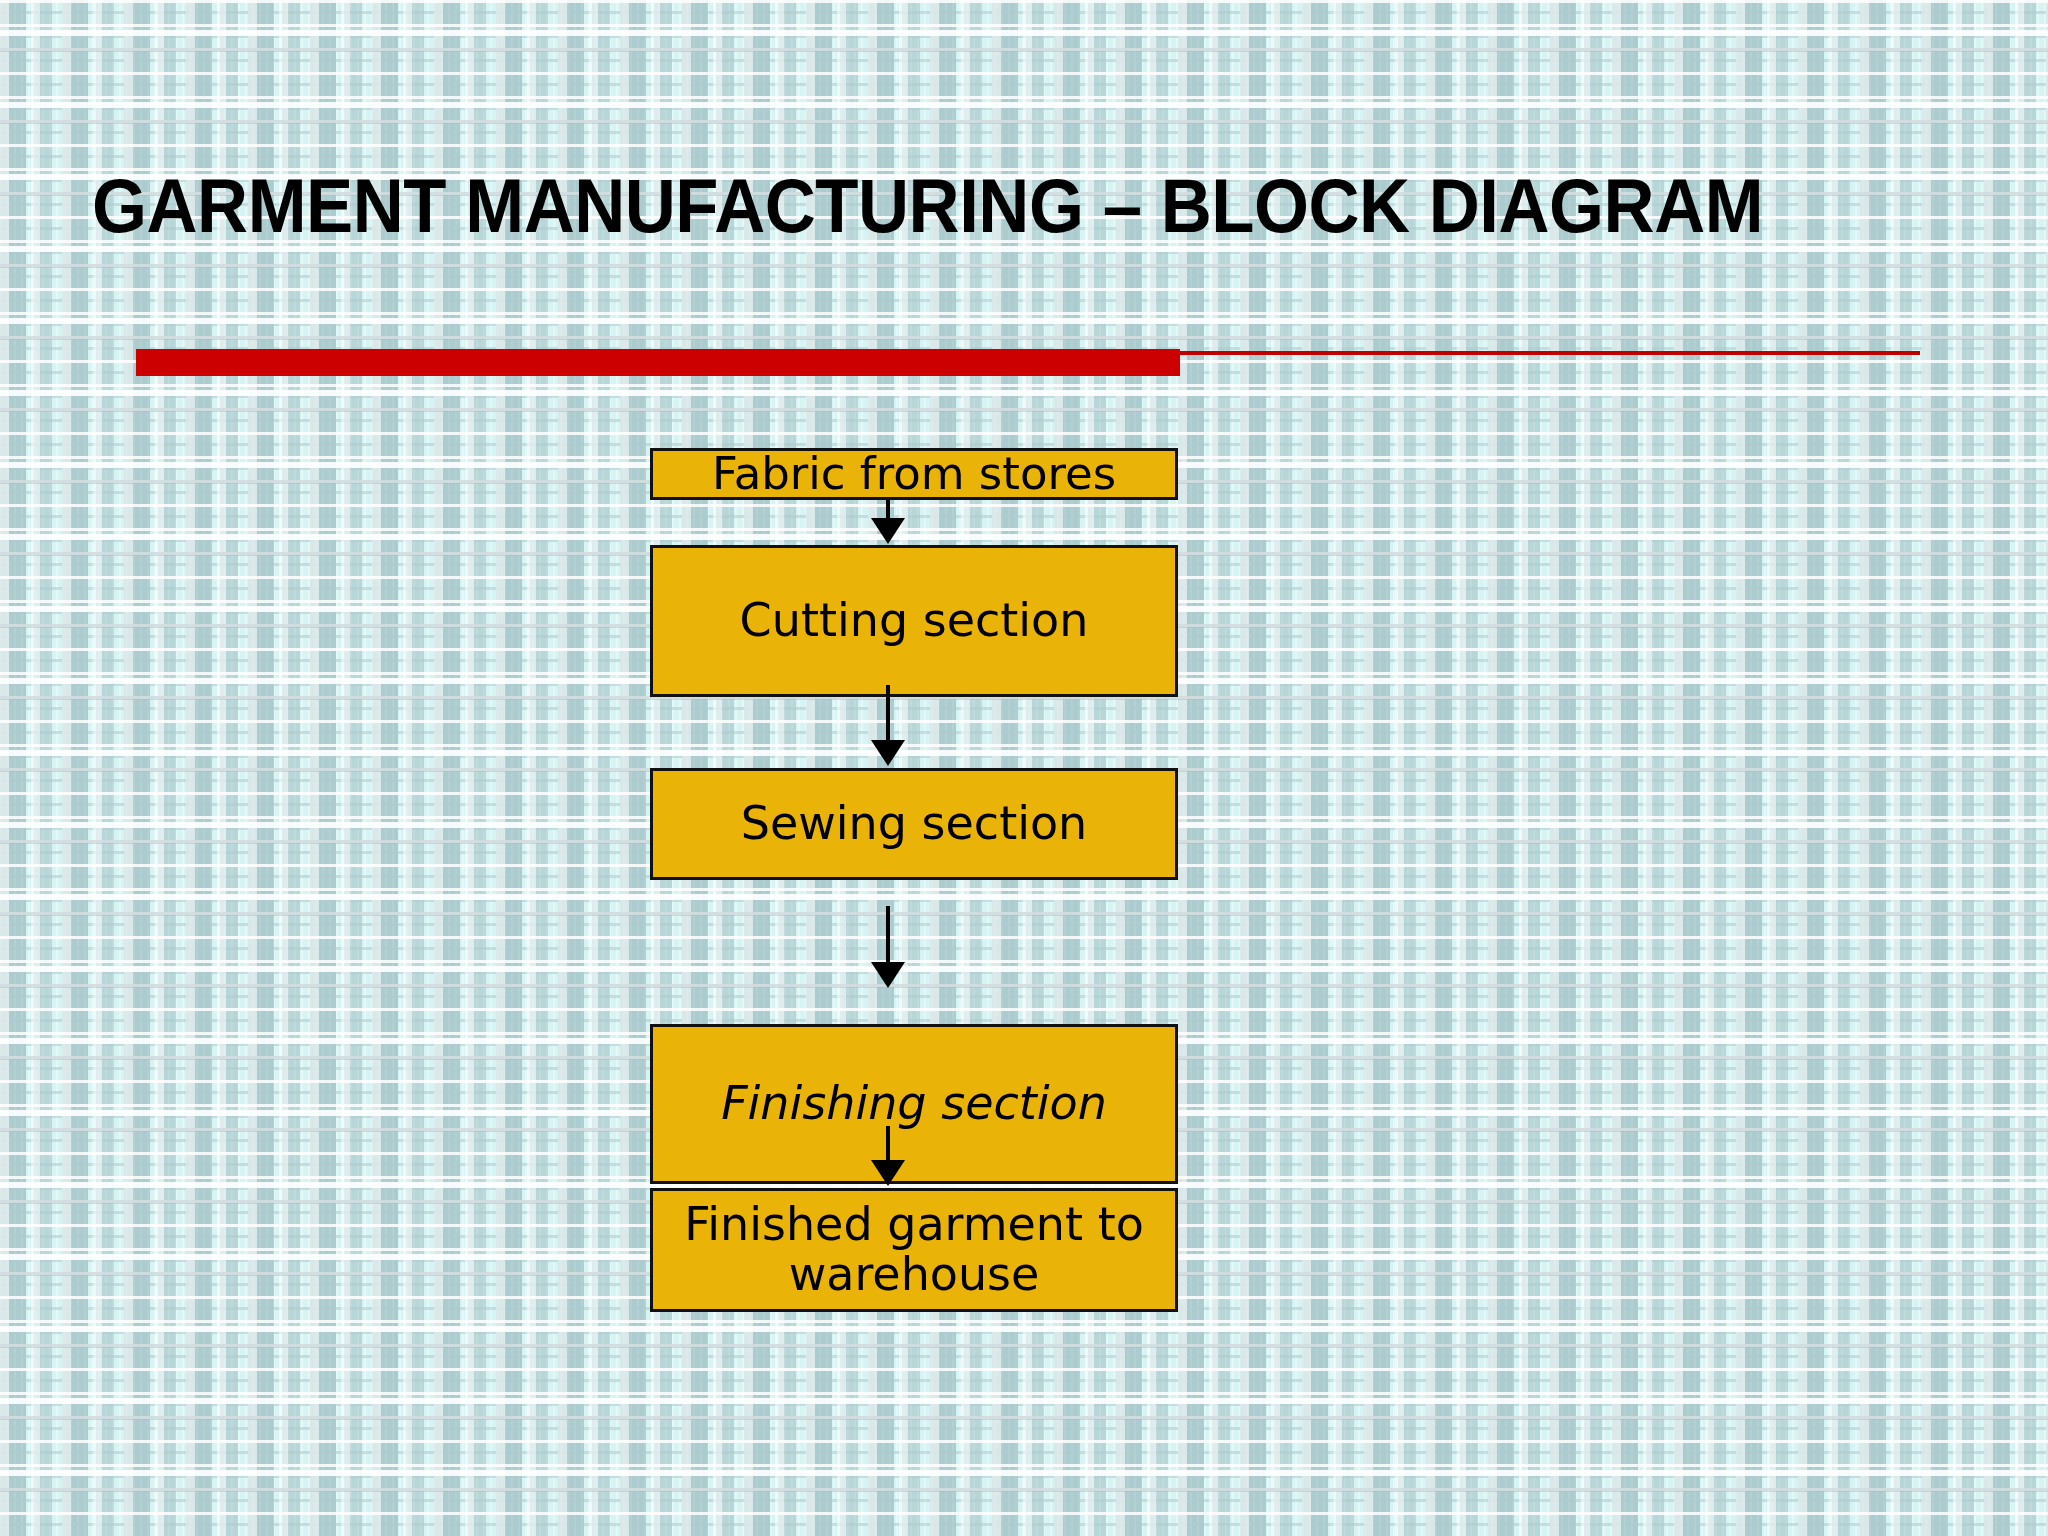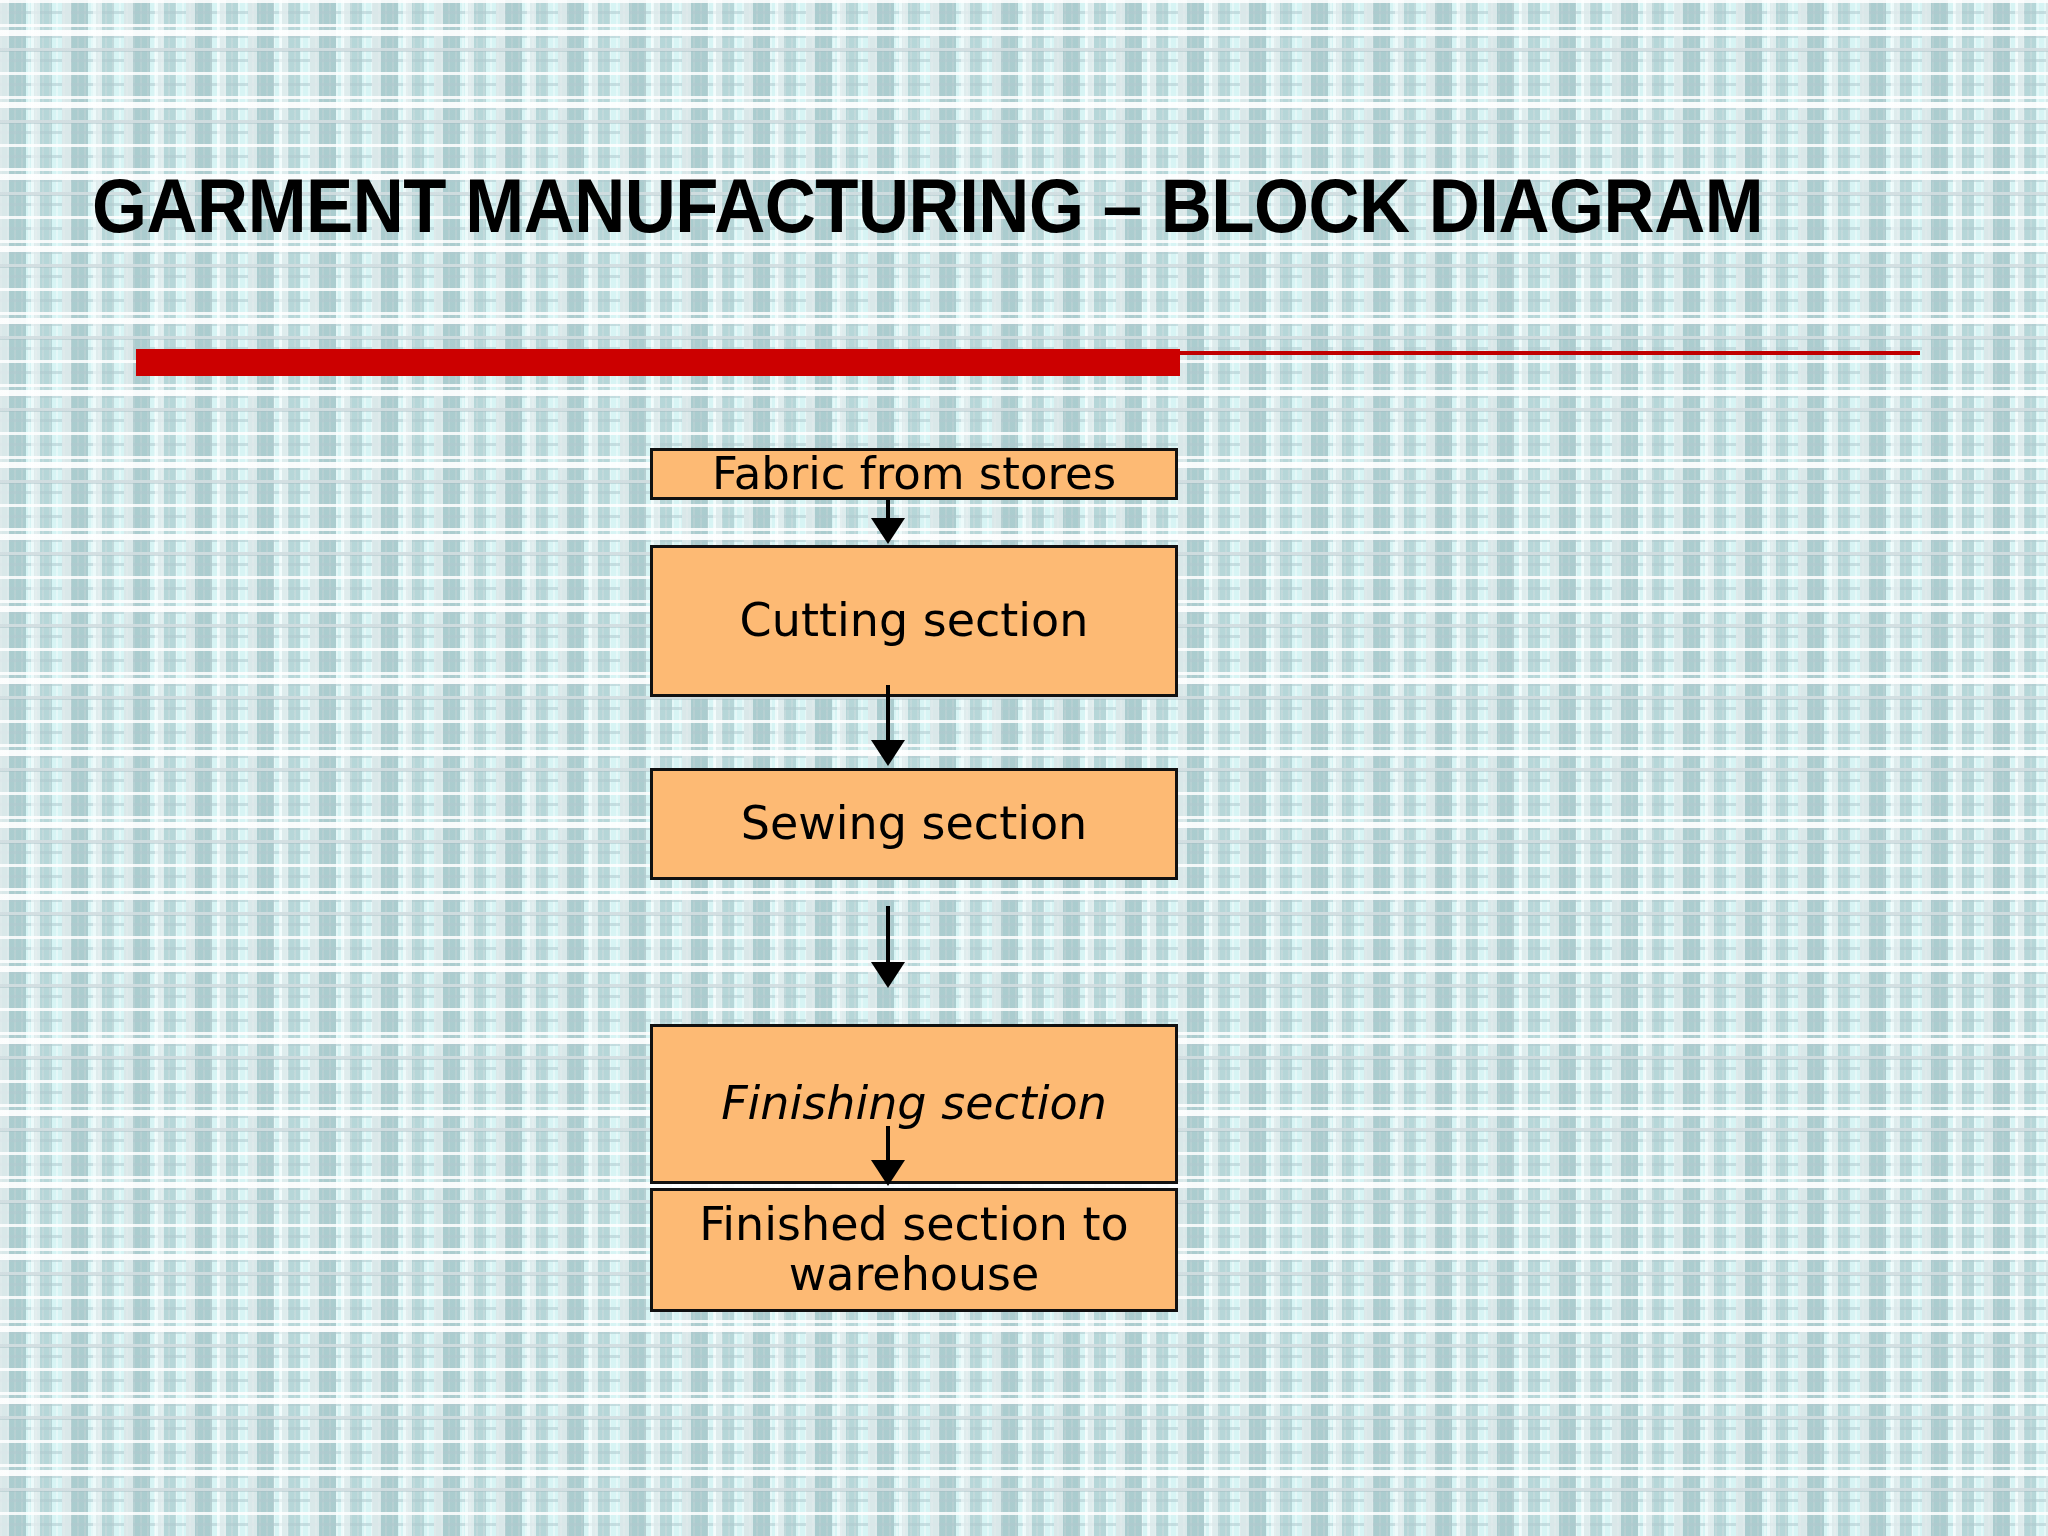--- a/index.html
+++ b/index.html
@@ -128,21 +128,21 @@
     top: 0;
     width: 2048px;
     height: 1536px;
     pointer-events: none;
   }
 
   .node {
     position: absolute;
     left: 650px;
     width: 528px;
-    background: #fdba74;
+    background: #eab308;
     border: 3px solid #111111;
     display: flex;
     align-items: center;
     justify-content: center;
     text-align: center;
     color: #000000;
     font-family: "DejaVu Sans", sans-serif;
     font-size: 46px;
     line-height: 1.08;
     pointer-events: auto;
@@ -214,16 +214,16 @@
   <div class="arrowhead" id="arrow-3"></div>
 
   <div class="node" id="node-finishing">
     <span>Finishing section</span>
   </div>
 
   <div class="connector" id="conn-4"></div>
   <div class="arrowhead" id="arrow-4"></div>
 
   <div class="node" id="node-warehouse">
-    <span>Finished section to warehouse</span>
+    <span>Finished garment to warehouse</span>
   </div>
 
 </div>
 
 </body></html>

